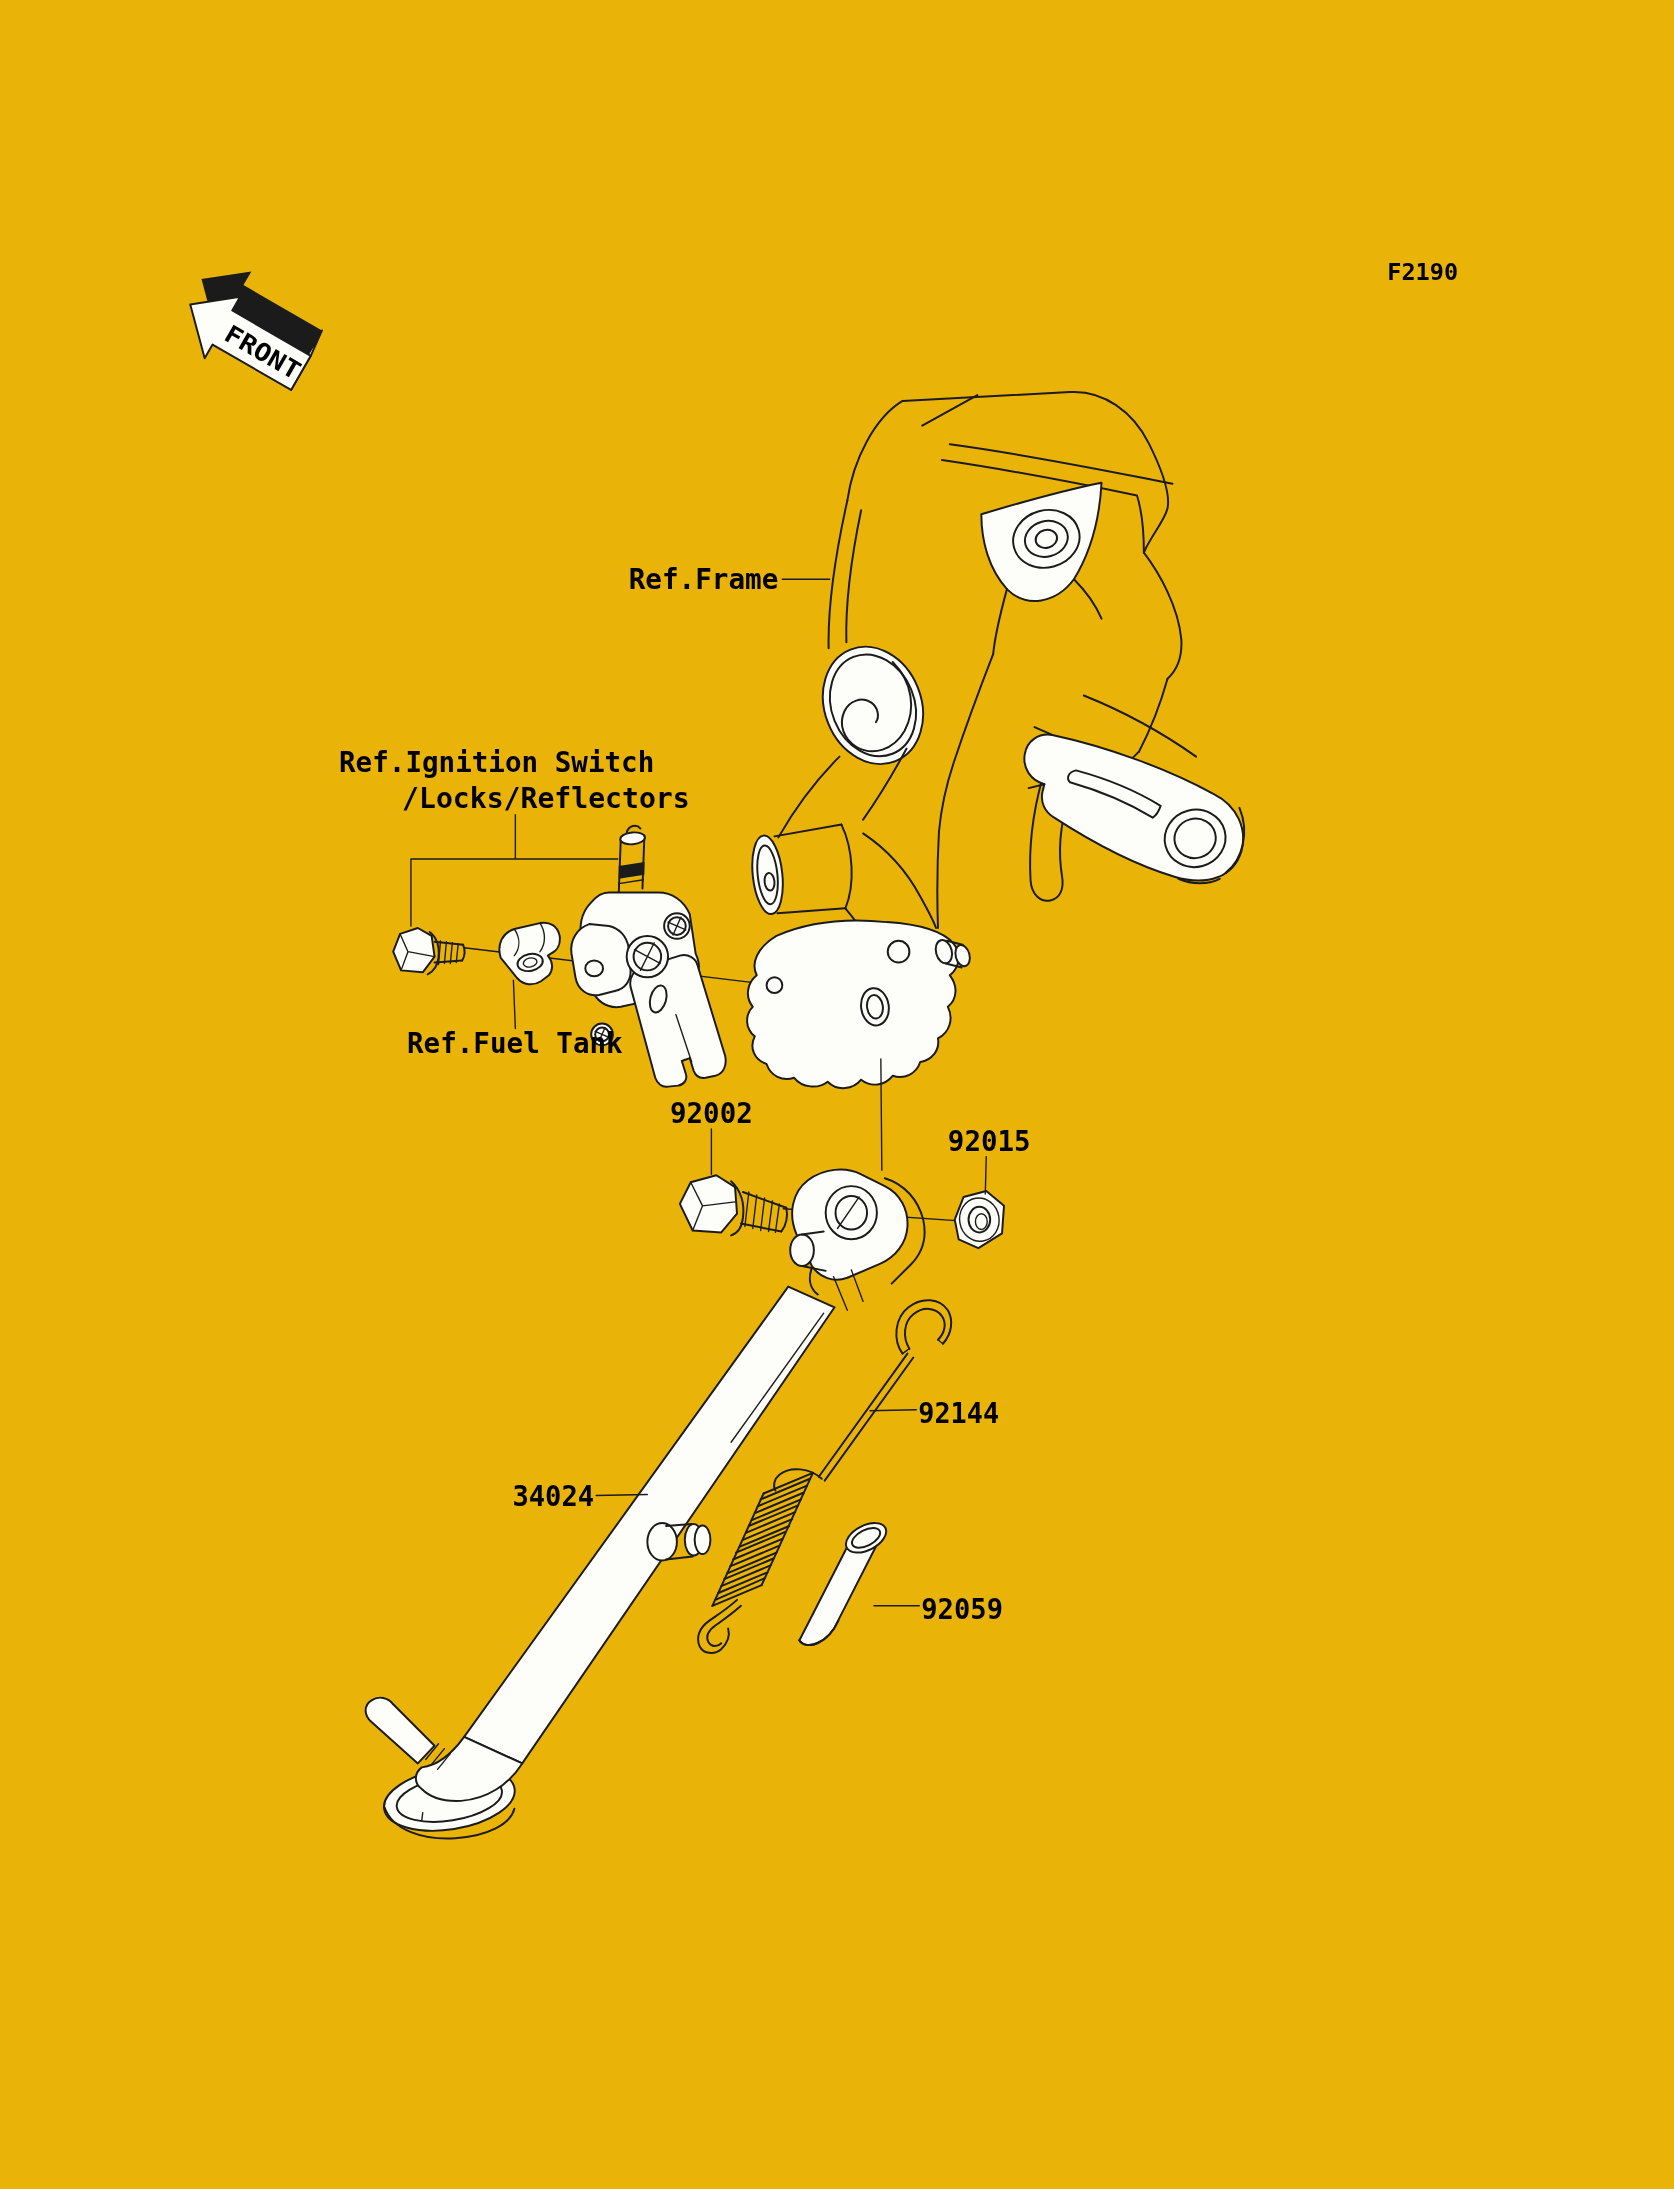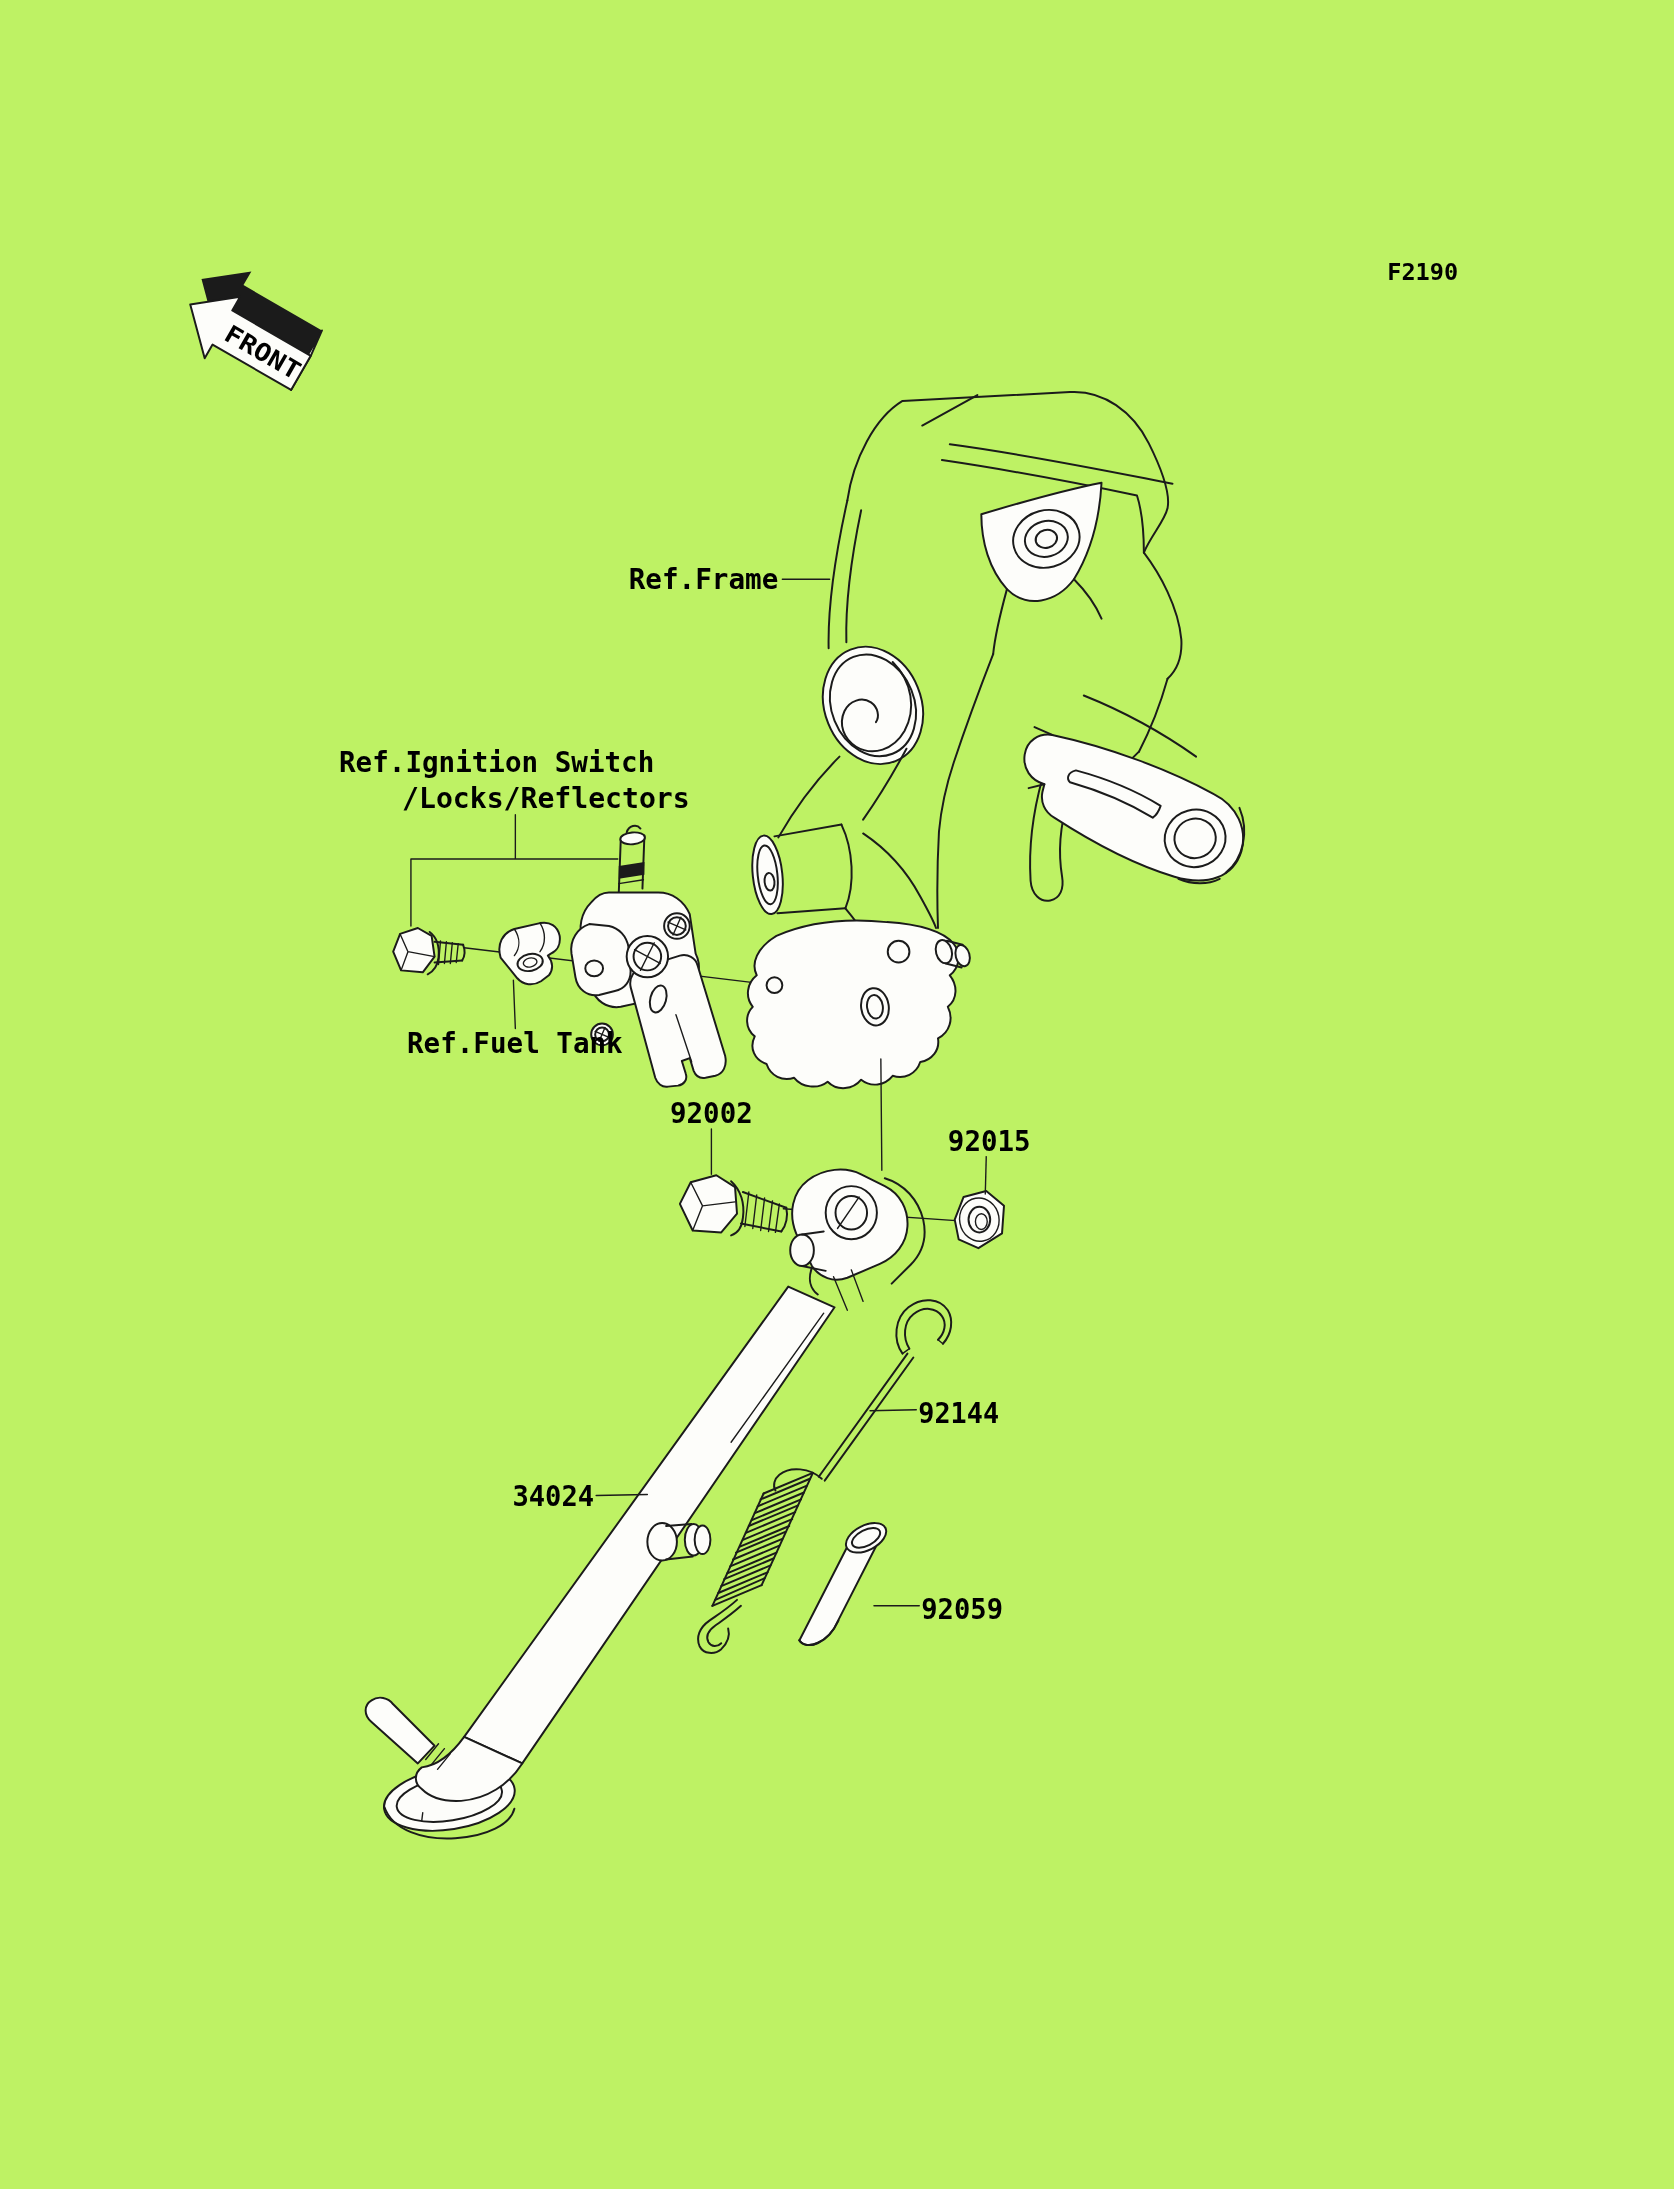--- a/index.html
+++ b/index.html
@@ -1,16 +1,16 @@
 <!DOCTYPE html>
 <html><head>
 <meta charset="utf-8">
 <style>
   html,body{margin:0;padding:0;background:#fdfdfa;}
-  .page{position:relative;width:1675px;height:2190px;background:#bef264;overflow:hidden;
+  .page{position:relative;width:1675px;height:2190px;background:#eab308;overflow:hidden;
         font-family:"DejaVu Sans Mono", monospace;}
   svg{position:absolute;left:0;top:0;}
   svg .s{stroke:#1b1b1b;stroke-width:2;fill:none;stroke-linecap:round;stroke-linejoin:round;}
   svg .w{stroke:#1b1b1b;stroke-width:2;fill:#fdfdfa;stroke-linecap:round;stroke-linejoin:round;}
   svg .thin{stroke:#1b1b1b;stroke-width:1.4;fill:none;stroke-linecap:round;}
   svg .blk{fill:#1b1b1b;stroke:none;}
   svg text{font-family:"DejaVu Sans Mono", monospace;font-weight:bold;fill:#000;}
   svg text.lbl{font-size:28px;}
   svg text.small{font-size:24px;}
   svg text.front-txt{font-size:25px;}

